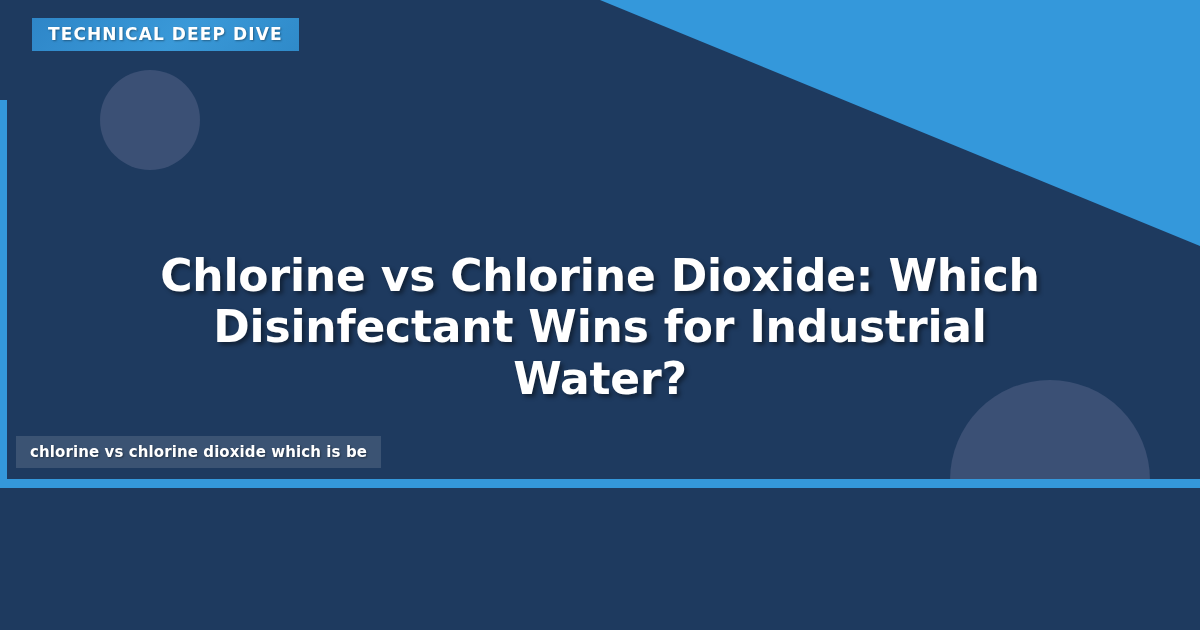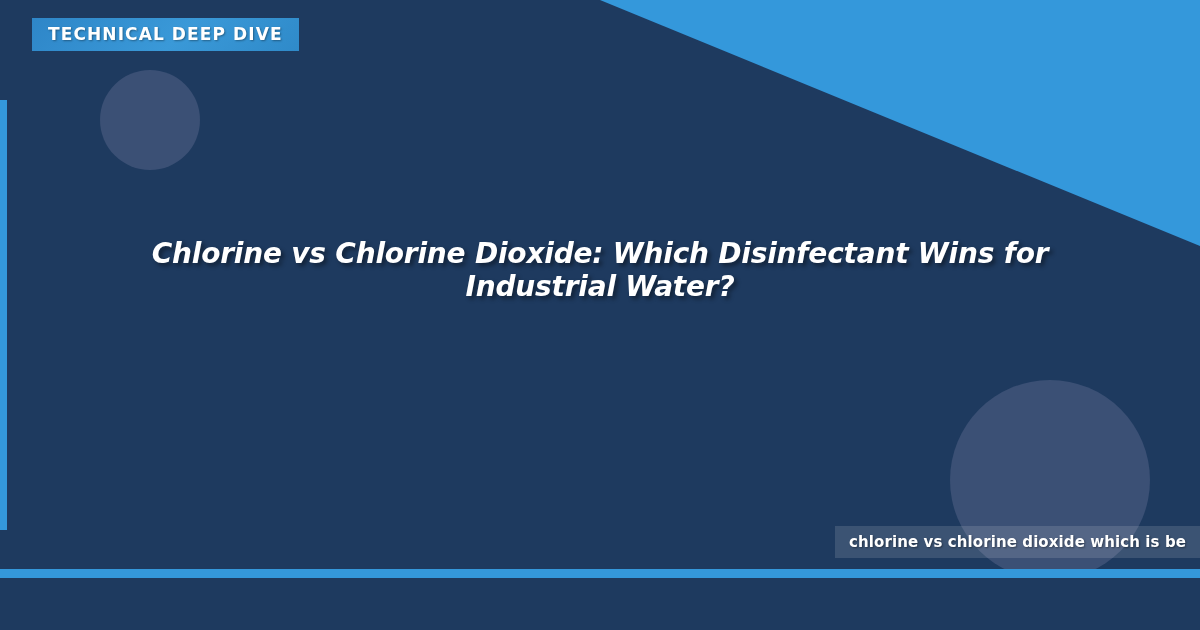--- a/index.html
+++ b/index.html
@@ -6,21 +6,21 @@
   * { margin:0; padding:0; box-sizing:border-box; }
   html, body {
     width:1200px; height:630px;
     overflow:hidden;
     background:#1e3a5f;
     font-family:"DejaVu Sans", sans-serif;
   }
   .card {
     position:relative;
     width:1200px;
-    height:578px;
+    height:488px;
     background:#1e3a5f;
     overflow:hidden;
   }
 
   
   .wedge {
     position:absolute;
     top:0; right:0;
     width:600px; height:246px;
     z-index:1;
@@ -80,37 +80,36 @@
   .headline-wrap {
     position:absolute;
     left:0; right:0;
     top:238px;
     z-index:5;
     padding:0 60px;
     text-align:center;
   }
   .headline {
     color:#ffffff;
-    font-size:28px;
+    font-size:44px;
     font-weight:bold;
     line-height:1.17;
     letter-spacing:-0.2px;
     text-shadow:3px 3px 4px rgba(0,0,0,0.42);
     max-width:940px;
-    margin:0 auto;
-    font-style:italic;
+    margin:12px auto;
   }
 
   
   .meta {
     position:absolute;
     left:16px; right:0;
     bottom:14px;
     z-index:5;
-    text-align:right;
+    text-align:left;
   }
   .tag-chip {
     display:inline-block;
     background:rgba(255,255,255,0.13);
     padding:6px 14px 7px;
     margin-bottom:6px;
   }
   .tag-chip-text {
     color:#ffffff;
     font-size:15px;

